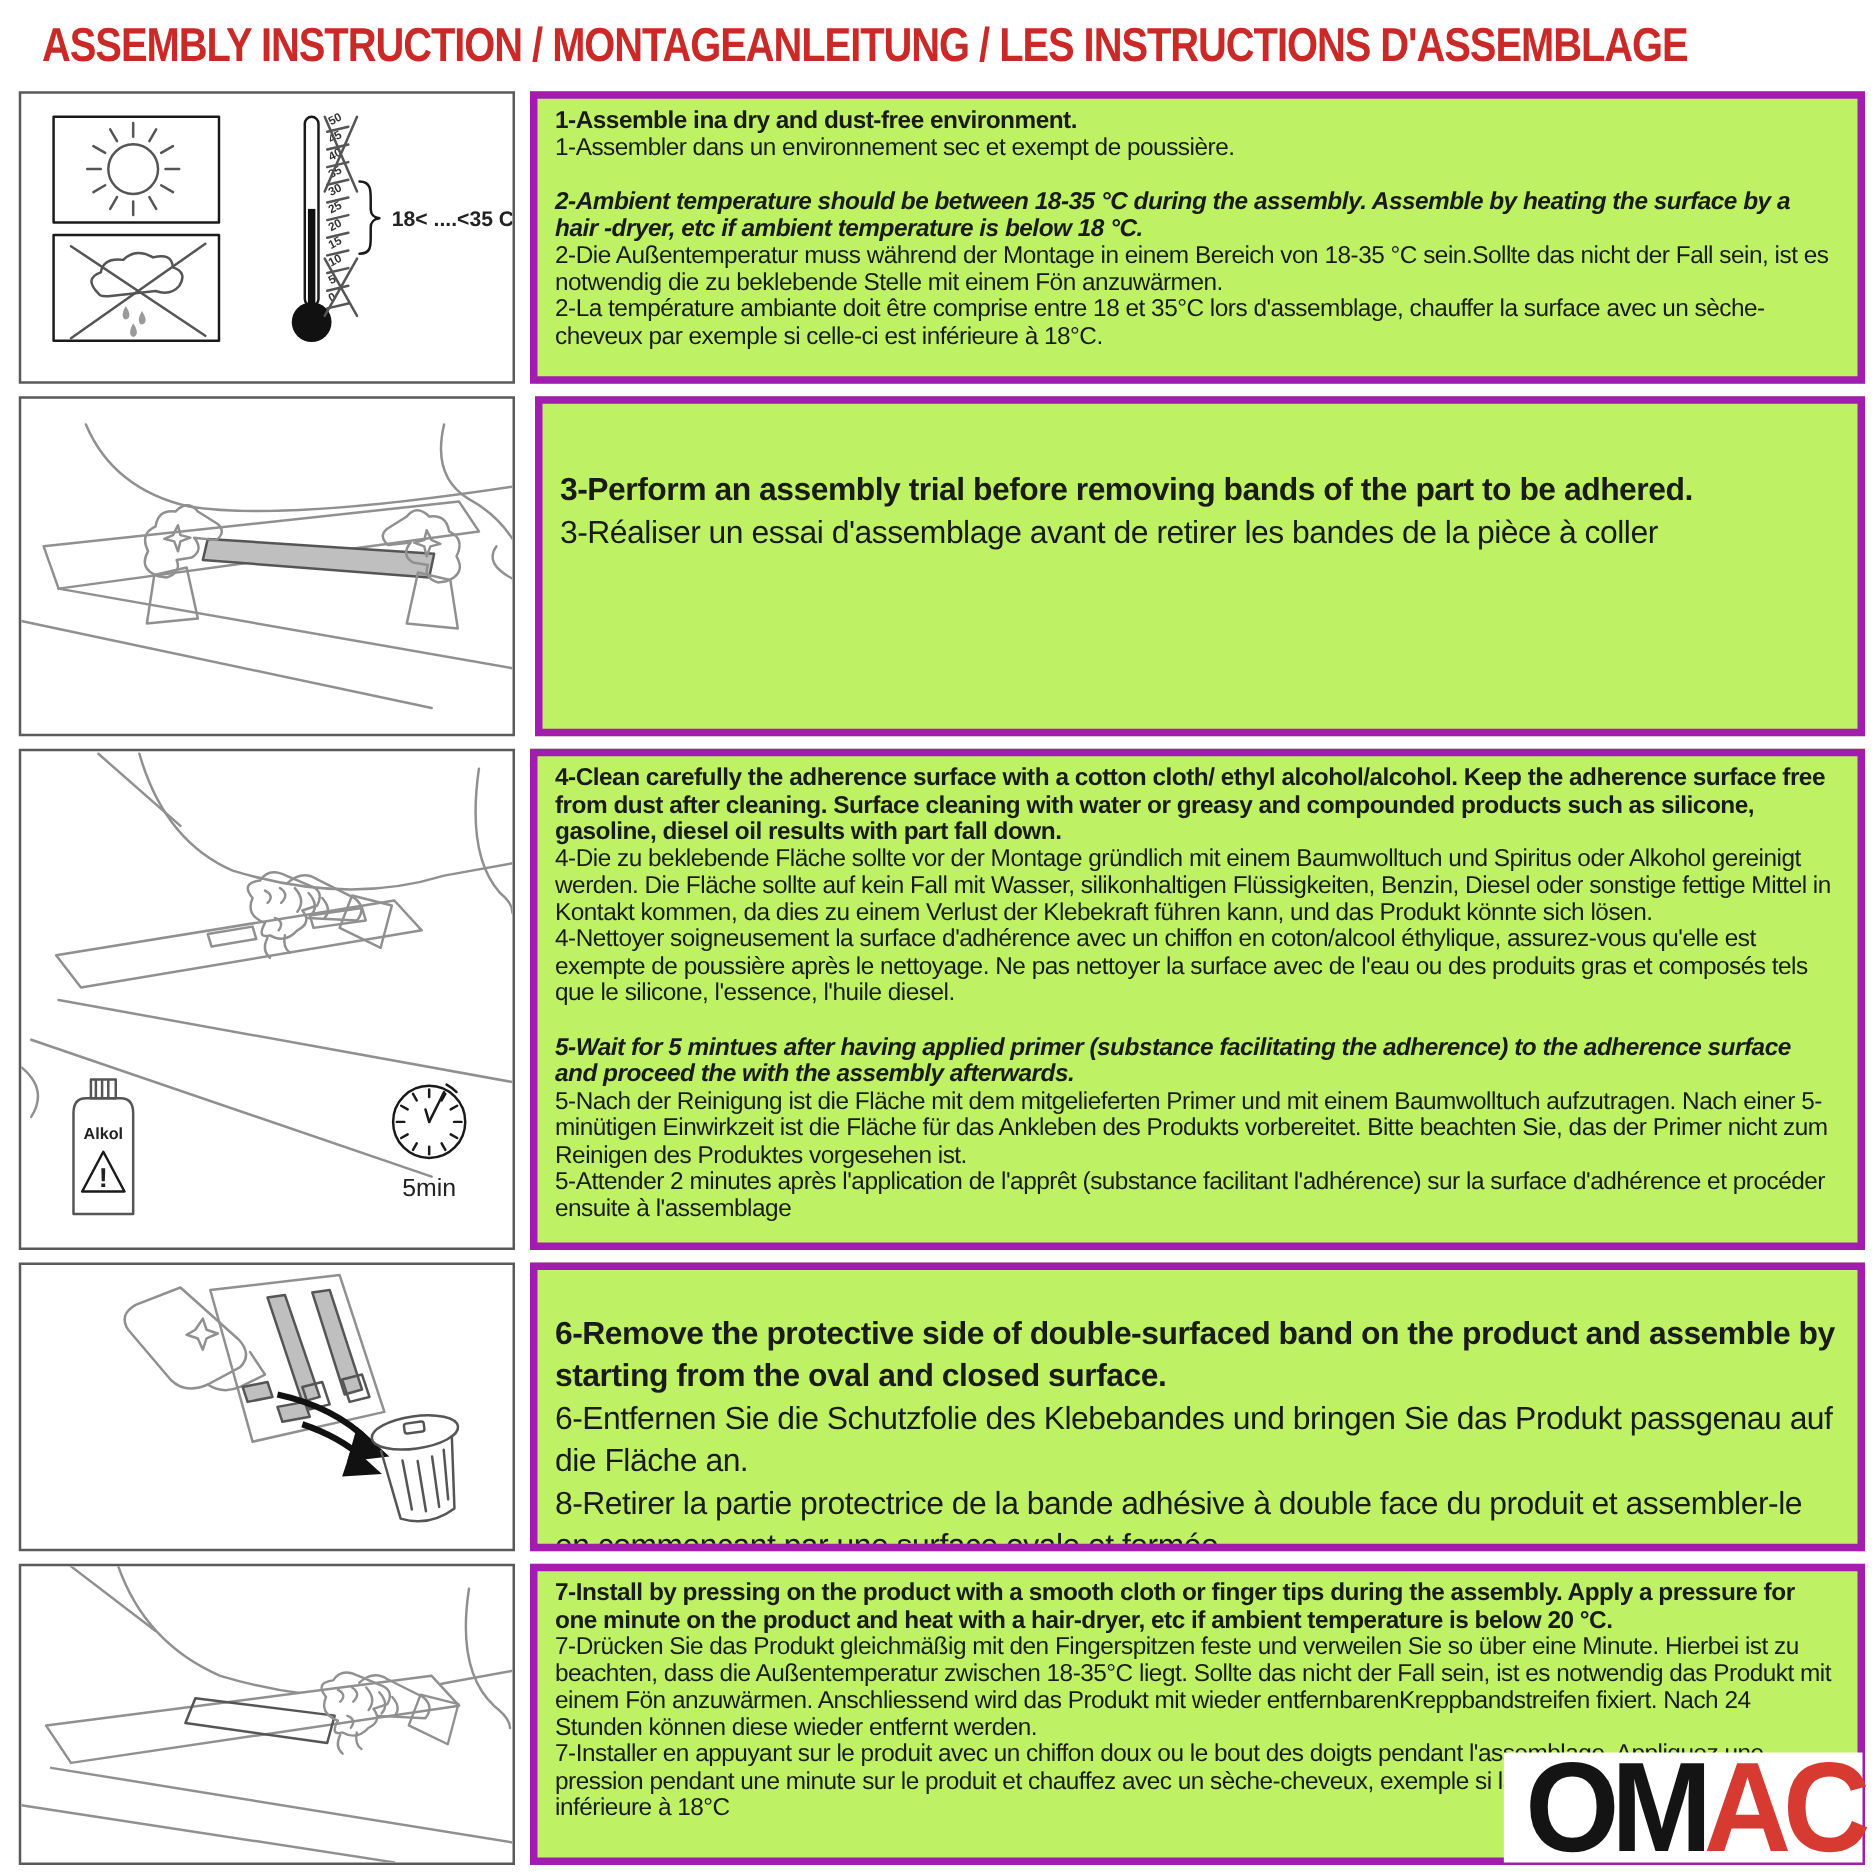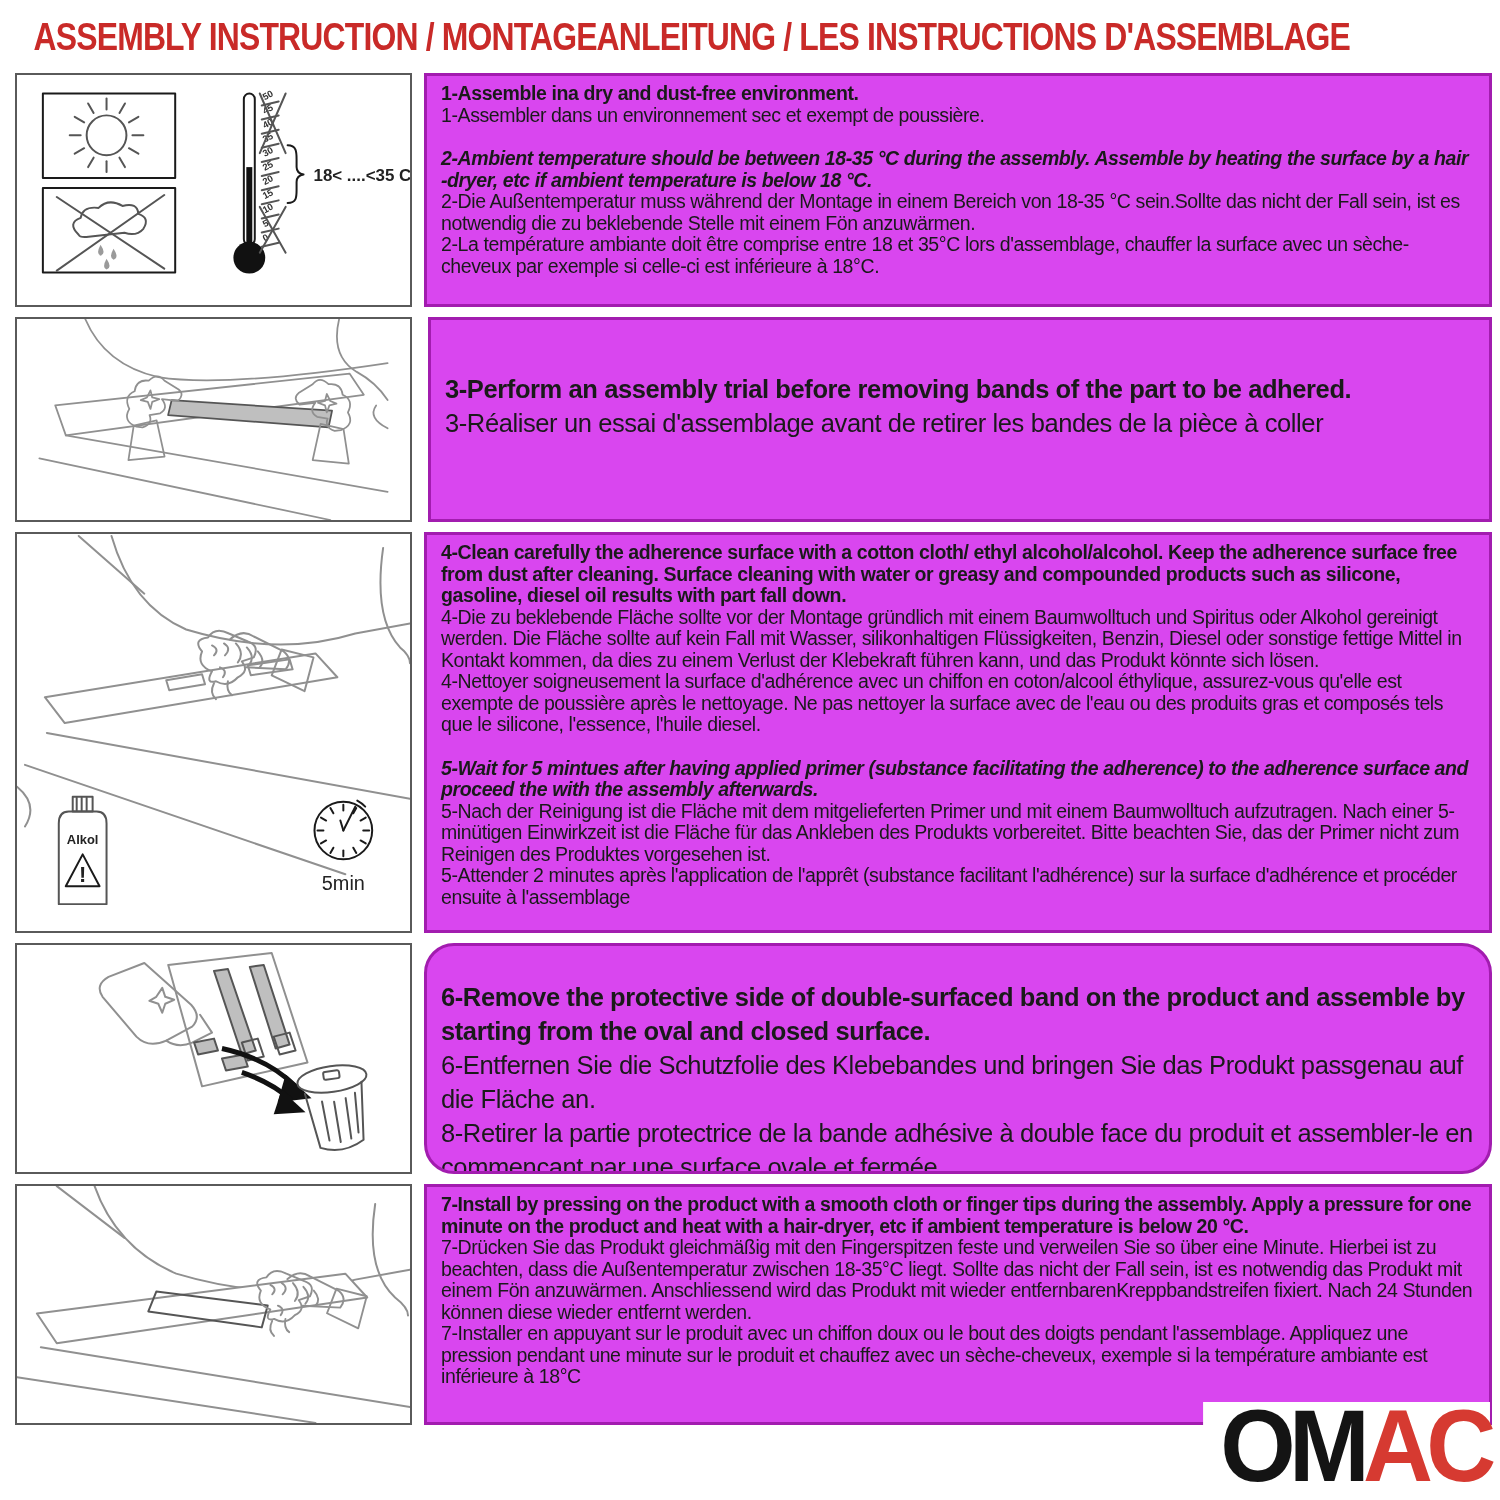--- a/index.html
+++ b/index.html
@@ -20,34 +20,34 @@
     font-size:38px;font-weight:bold;color:var(--red);
     white-space:nowrap;letter-spacing:-1px;
     transform:scaleX(.84);transform-origin:left center;
   }
   .row{display:flex;gap:12px;margin:0 8px 10px 15px;}
   .illus{
     flex:0 0 397px;width:397px;border:2px solid #5a5a5a;background:#fff;
     overflow:hidden;
   }
   .txt{
-    flex:1;border:3px solid #a21caf;background:#d946ef;padding:7px 16px 6px 14px;
+    flex:1;border:6px solid #a21caf;background:#bef264;padding:7px 16px 6px 14px;
     overflow:hidden;
   }
   .txt p{margin:0;font-size:19.5px;line-height:21.5px;letter-spacing:-0.4px;}
   .txt p.b{font-weight:bold;}
   .txt p.gap{margin-top:22px;font-style:italic;}
   .row.big .txt p{font-size:25.5px;line-height:34px;letter-spacing:-0.4px;}
   .r1{height:234px;}
-  .r2{height:205px;gap:16px;}
+  .r2{height:272px;gap:16px;}
   .r3{height:401px;}
   .r4{height:231px;}
   .r5{height:241px;}
   .r2 .txt{padding-top:52px;}
-  .r4 .txt{padding-top:34px;border-radius:30px;}
+  .r4 .txt{padding-top:34px;}
   svg{display:block;width:100%;height:100%;}
   .ln{fill:none;stroke:var(--car);stroke-width:2;stroke-linecap:round;stroke-linejoin:round;}
   .lnD{fill:none;stroke:var(--obj);stroke-width:2;stroke-linecap:round;stroke-linejoin:round;}
   .lnK{fill:none;stroke:#1a1a1a;stroke-width:2;stroke-linecap:round;stroke-linejoin:round;}
   .wfill{fill:#fff;}
   .gfill{fill:#bfbfbf;}
   .tick-num{font-size:9.5px;fill:#333;font-weight:bold;}
   .svgtxt{fill:#222;}
   .logo{
     position:absolute;top:1402px;right:10px;background:#fff;

